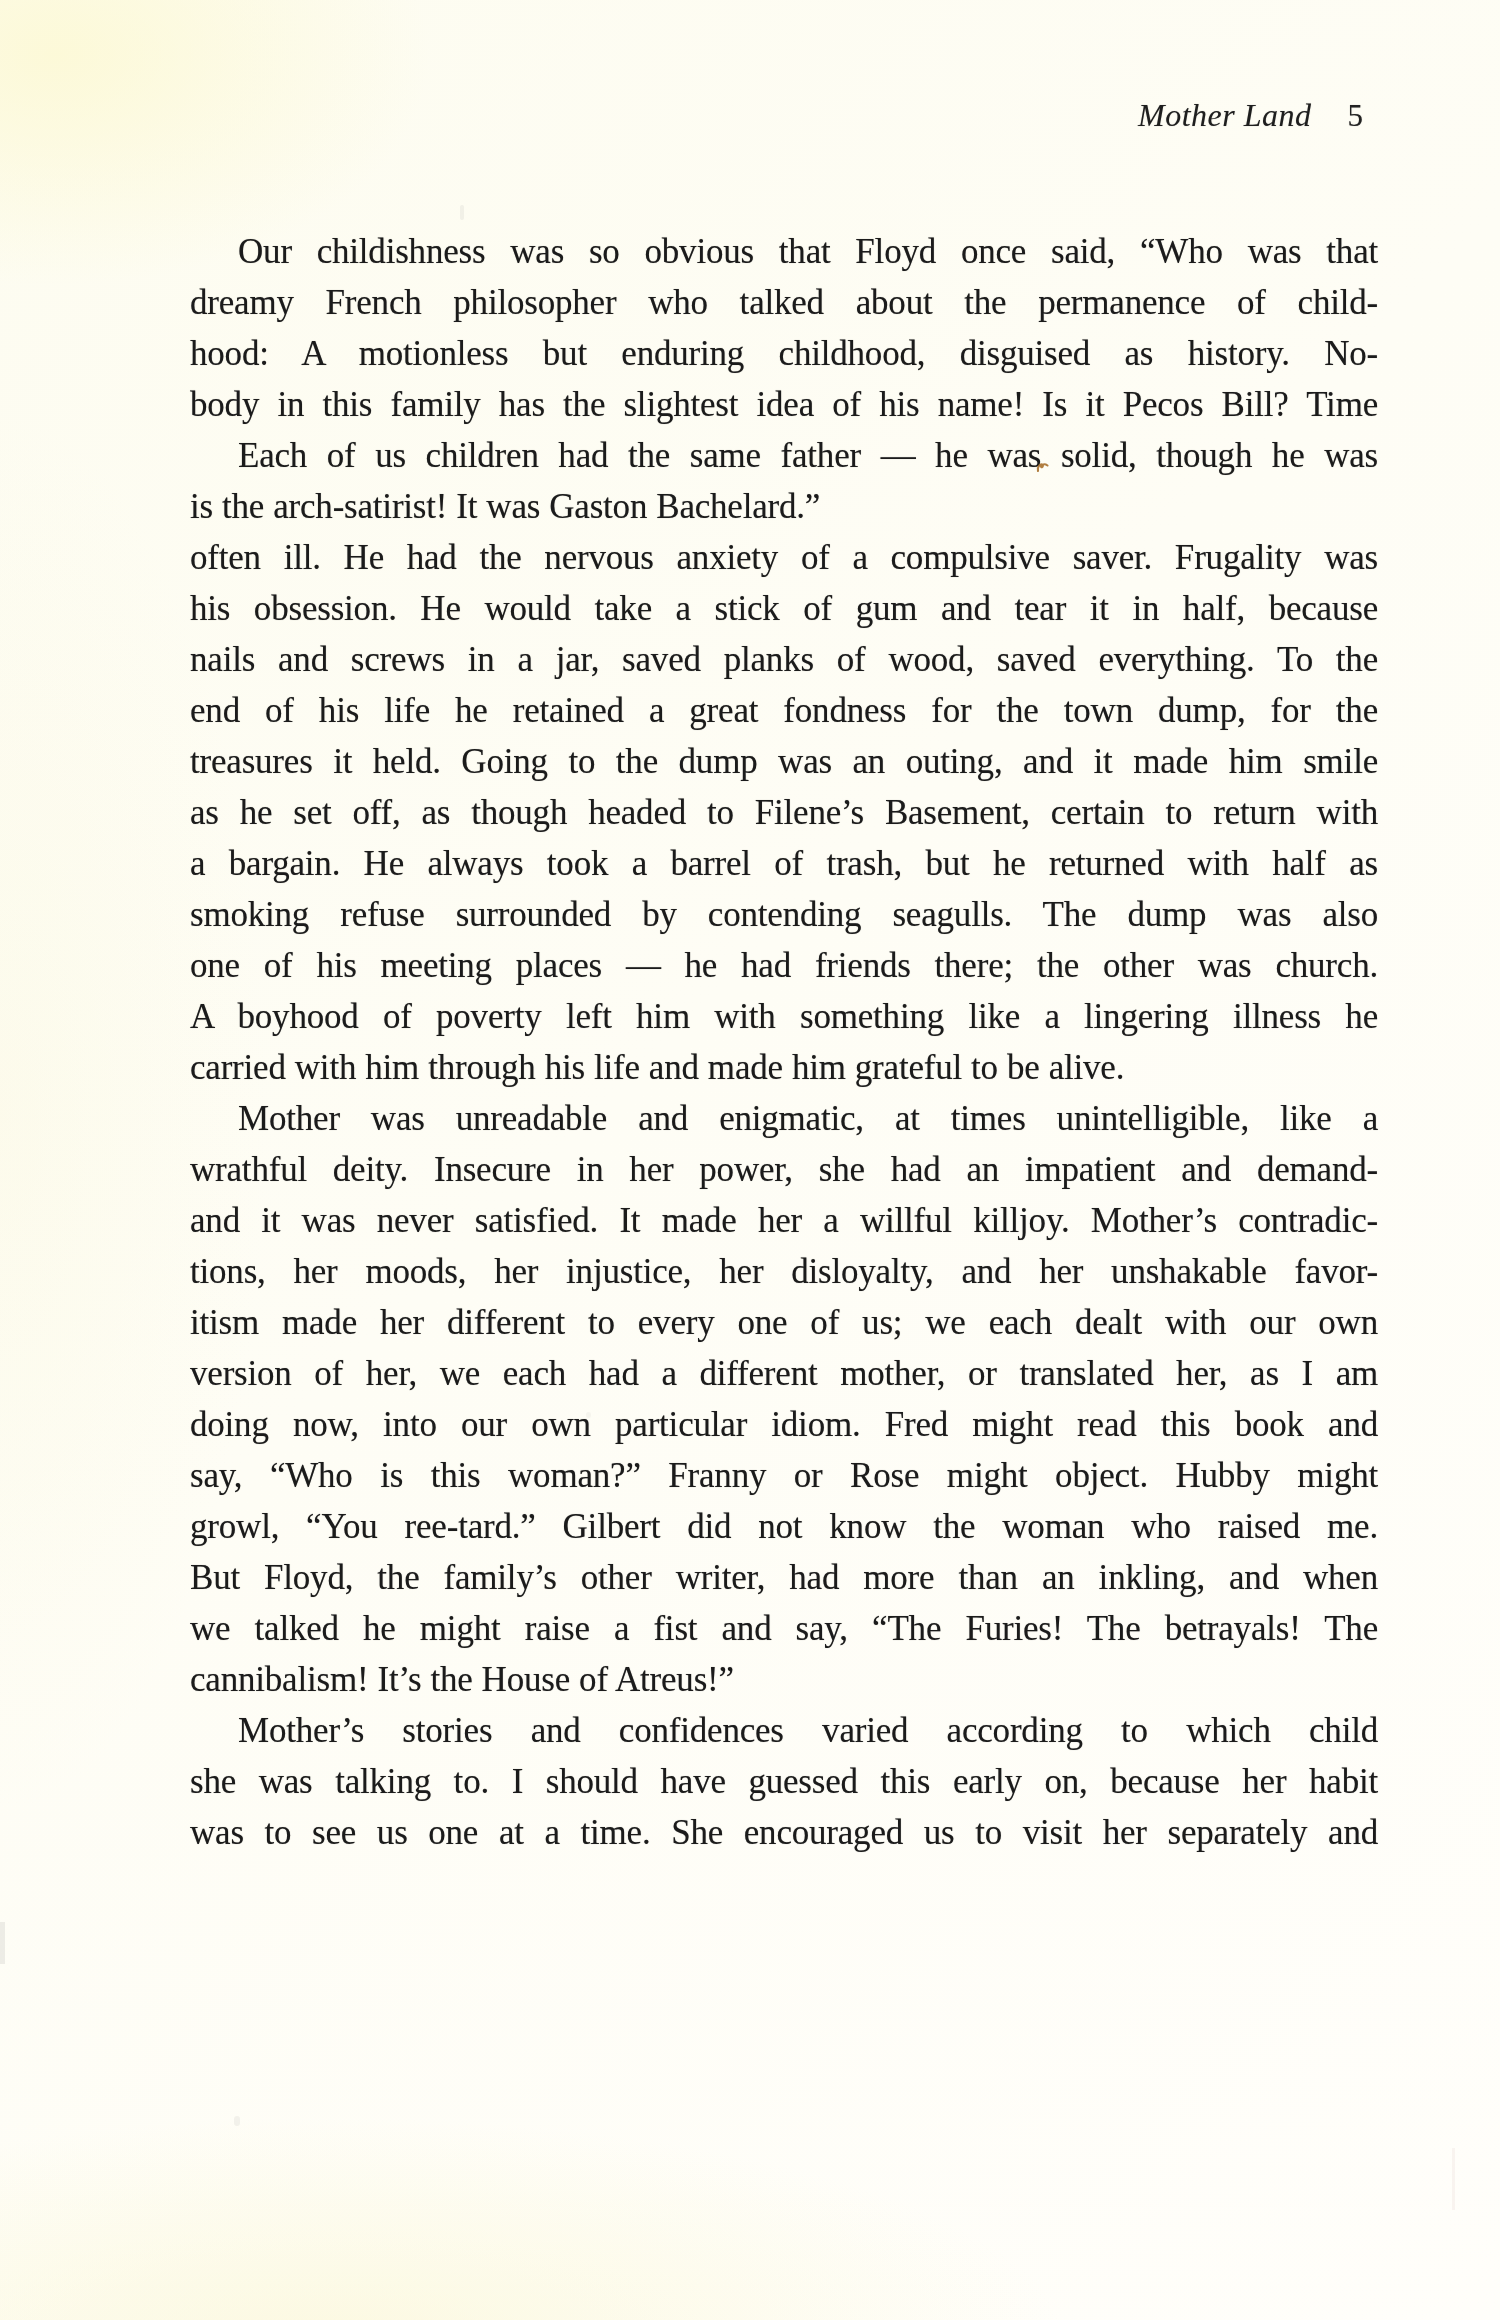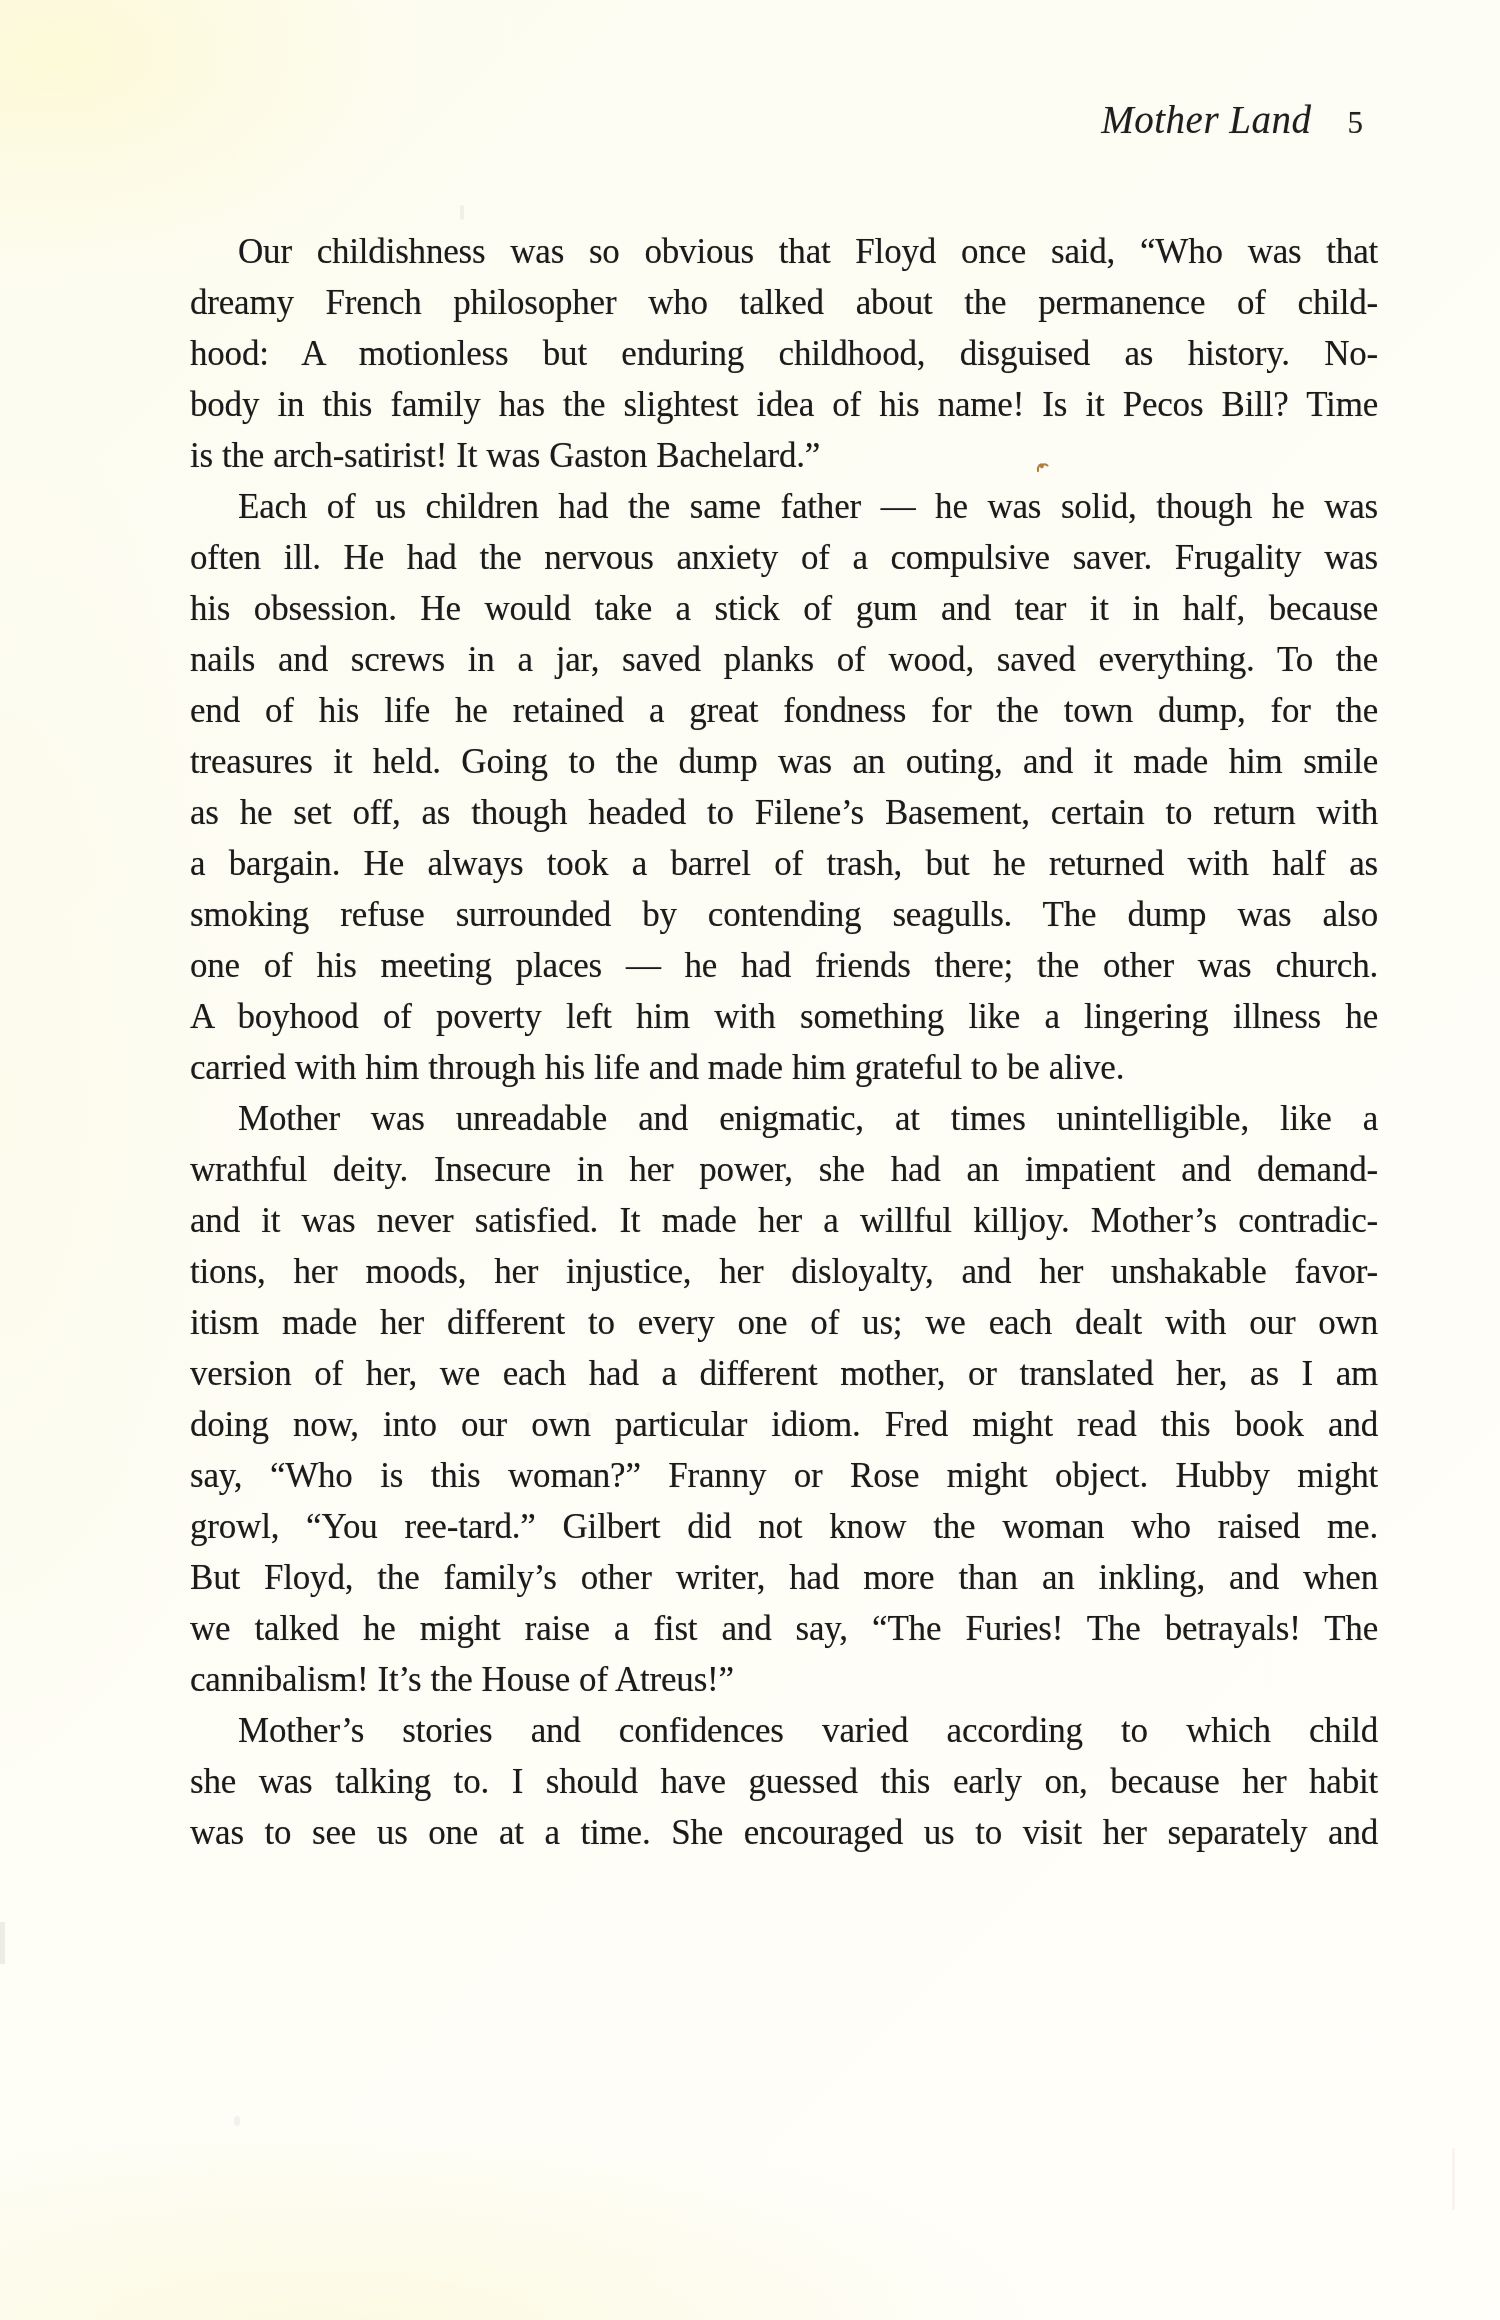--- a/index.html
+++ b/index.html
@@ -23,21 +23,21 @@
     position: absolute;
     top: 97px; left: 0;
     width: 1363px;
     display: flex;
     justify-content: flex-end;
     align-items: baseline;
     gap: 36px;
   }
   .running-header .title {
     font-style: italic;
-    font-size: 39px;
+    font-size: 32px;
     letter-spacing: 0.5px;
     color: #1e1e1e;
     text-shadow: 0 0 1px rgba(30,30,30,0.35);
   }
   .running-header .pagenum {
     font-size: 31px;
     color: #222;
     text-shadow: 0 0 1px rgba(30,30,30,0.3);
   }
   .text-block {
@@ -79,22 +79,22 @@
   <header class="running-header">
     <span class="title">Mother Land</span>
     <span class="pagenum">5</span>
   </header>
 
   <main class="text-block">
       <div class="line indent">Our childishness was so obvious that Floyd once said, “Who was that</div>
       <div class="line">dreamy French philosopher who talked about the permanence of child-</div>
       <div class="line">hood: A motionless but enduring childhood, disguised as history. No-</div>
       <div class="line">body in this family has the slightest idea of his name! Is it Pecos Bill? Time</div>
+      <div class="line indent">Each of us children had the same father — he was solid, though he was</div>
       <div class="line para-end">is the arch-satirist! It was Gaston Bachelard.”</div>
-      <div class="line indent">Each of us children had the same father — he was solid, though he was</div>
       <div class="line">often ill. He had the nervous anxiety of a compulsive saver. Frugality was</div>
       <div class="line">his obsession. He would take a stick of gum and tear it in half, because</div>
       <div class="line">nails and screws in a jar, saved planks of wood, saved everything. To the</div>
       <div class="line">end of his life he retained a great fondness for the town dump, for the</div>
       <div class="line">treasures it held. Going to the dump was an outing, and it made him smile</div>
       <div class="line">as he set off, as though headed to Filene’s Basement, certain to return with</div>
       <div class="line">a bargain. He always took a barrel of trash, but he returned with half as</div>
       <div class="line">smoking refuse surrounded by contending seagulls. The dump was also</div>
       <div class="line">one of his meeting places — he had friends there; the other was church.</div>
       <div class="line">A boyhood of poverty left him with something like a lingering illness he</div>

